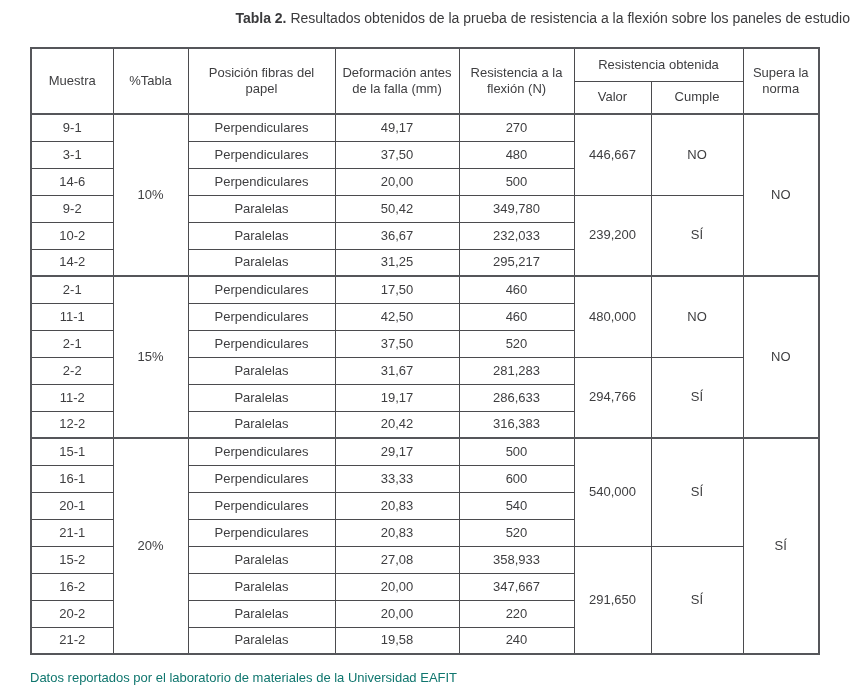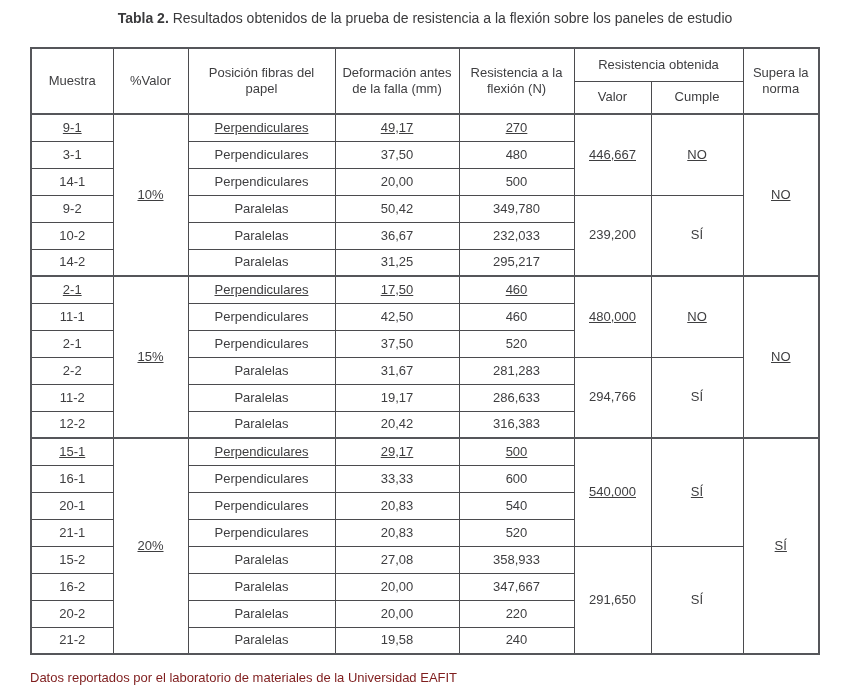--- a/index.html
+++ b/index.html
@@ -5,21 +5,21 @@
   html, body { margin: 0; padding: 0; }
   body {
     width: 850px; height: 688px;
     background: #ffffff;
     color: #3e3e40;
     font-family: "Liberation Sans", sans-serif;
     overflow: hidden;
   }
   .caption {
     padding-top: 9px;
-    text-align: center;
+    text-align: right;
     font-size: 14px;
     line-height: 18px;
     color: #3a3a3c;
   }
   .caption .b { font-weight: bold; }
   table.results {
     border-collapse: collapse;
     table-layout: fixed;
     width: 788px;
     margin: 20px 0 0 30px;
@@ -32,25 +32,25 @@
     vertical-align: middle;
     font-size: 13px;
     line-height: 16px;
     font-weight: normal;
     padding: 1px 3px;
     color: #3e3e40;
     overflow: hidden;
   }
   thead tr { height: 33px; }
   tbody tr { height: 27px; }
-  tr.block-start td { border-top: 2px solid #55565a; text-decoration: underline; }
+  tr.block-start td { border-top: 2px solid #55565a; }
   .src {
     margin: 15px 0 0 30px;
     font-size: 13px;
-    color: #7f1d1d;
+    color: #0f766e;
   }
 </style>
 </head>
 <body>
 
 <div class="caption">
   <span class="b">Tabla 2.</span>
   <span>Resultados obtenidos de la prueba de resistencia a la flexión sobre los paneles de estudio</span>
 </div>
 
@@ -61,21 +61,21 @@
       <col style="width:147px">
       <col style="width:124px">
     <col style="width:115px">
       <col style="width:77px">
       <col style="width:92px">
       <col style="width:76px">
   </colgroup>
   <thead>
     <tr>
       <th rowspan="2">Muestra</th>
-      <th rowspan="2">%Valor</th>
+      <th rowspan="2">%Tabla</th>
       <th rowspan="2">Posición fibras del papel</th>
       <th rowspan="2">Deformación antes de la falla (mm)</th>
       <th rowspan="2">Resistencia a la flexión (N)</th>
       <th colspan="2">Resistencia obtenida</th>
       <th rowspan="2">Supera la norma</th>
     </tr>
     <tr>
       <th>Valor</th>
       <th>Cumple</th>
     </tr>
@@ -92,21 +92,21 @@
       <td rowspan="3">NO</td>
       <td rowspan="6">NO</td>
     </tr>
     <tr>
       <td>3-1</td>
       <td>Perpendiculares</td>
       <td>37,50</td>
       <td>480</td>
     </tr>
     <tr>
-      <td>14-1</td>
+      <td>14-6</td>
       <td>Perpendiculares</td>
       <td>20,00</td>
       <td>500</td>
     </tr>
     <tr>
       <td>9-2</td>
       <td>Paralelas</td>
       <td>50,42</td>
       <td>349,780</td>
       <td rowspan="3">239,200</td>

